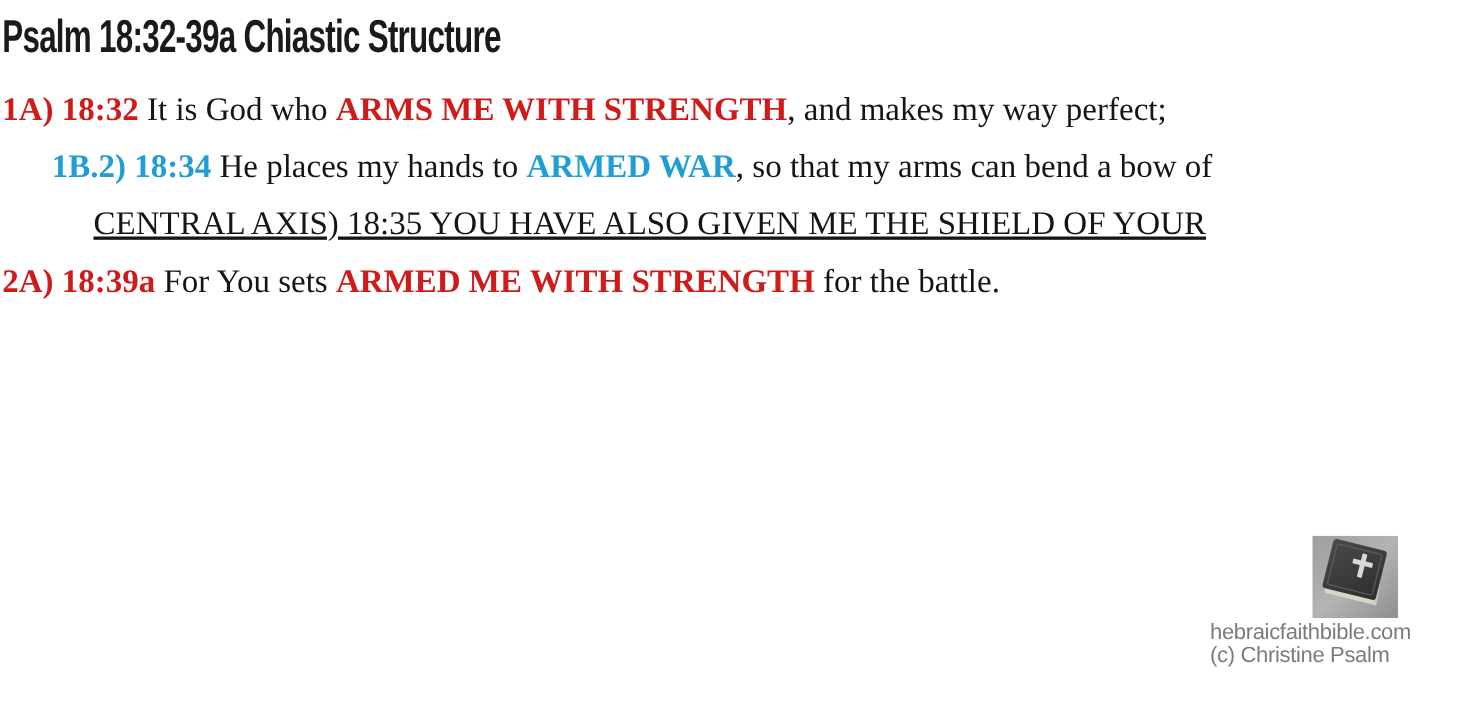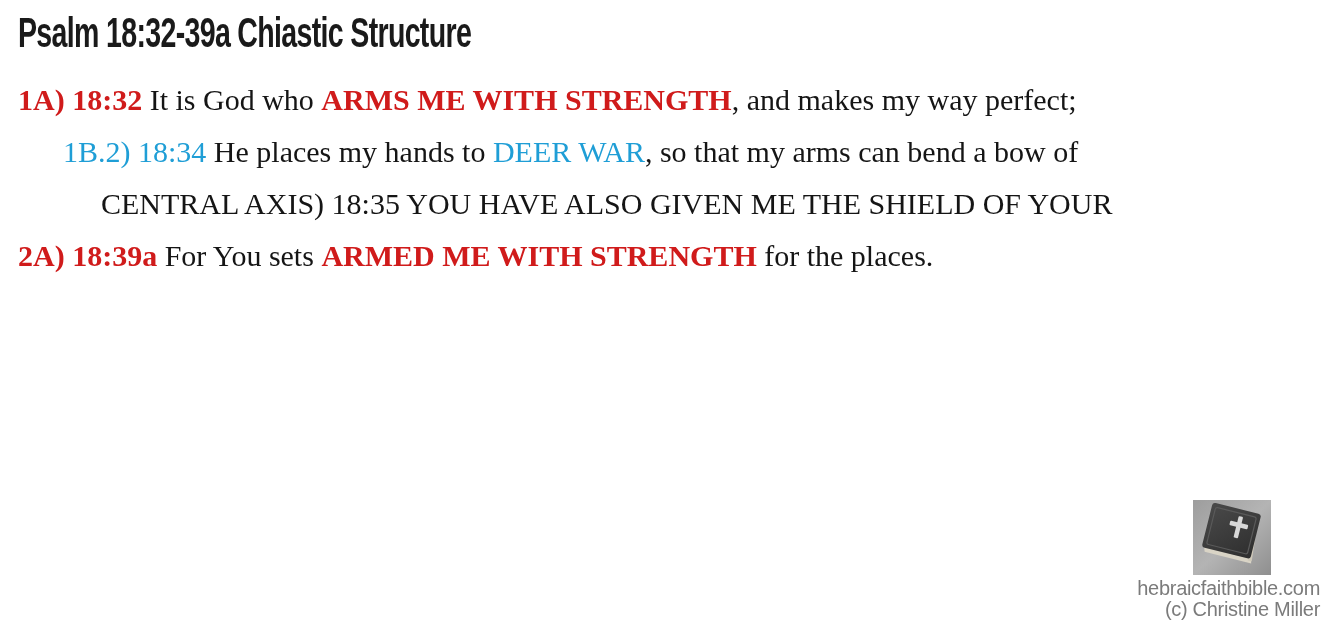--- a/index.html
+++ b/index.html
@@ -1,20 +1,20 @@
 <!DOCTYPE html>
 <html style="--ink: #151515; --red: #d01b1b; --blue: #2323dd; --cyan: #1f9ed6; --gray: #7b7b7b;"><head>
 <meta charset="utf-8">
 <style>
   html,body{margin:0;padding:0;background:#ffffff;}
   body{
     width:1341px;height:640px;overflow:hidden;position:relative;
     font-family:"Liberation Serif", serif;
   }
-  .doc{padding:10px 0 0 18px;}
+  .doc{padding:10px 0 0 2px;}
   
   h1.title{
     font-family:"Liberation Sans", sans-serif;
     font-weight:bold;
     font-size:42px;line-height:46px;
     letter-spacing:-1px;
     color:#1a1a1a;
     margin:0 0 24px 0;
     transform:scaleX(0.68);
     transform-origin:0 50%;
@@ -25,34 +25,34 @@
   p.chiasm{
     font-size:30px;line-height:40px;
     margin:0 2px 12px 0;
     color:var(--ink);
   }
   .pline{display:block;white-space:nowrap;}
   p.level0{padding-left:0;}
   p.level1{padding-left:90px;}
   p.level1 .pline:first-child{margin-left:-45px;}
   p.central{padding-left:142px;}
-  p.central .pline:first-child{margin-left:-59px;}
+  p.central .pline:first-child{margin-left:-59px;text-decoration:underline;}
   
   .s-plain{color:var(--ink);}
   .s-caps{color:var(--ink);}
   .s-red{color:var(--red);font-weight:bold;}
   .s-blue{color:var(--blue);font-weight:bold;}
-  .s-cyan{color:var(--cyan);font-weight:normal;}
+  .s-cyan{color:var(--cyan);font-weight:bold;}
   .s-bluemark{color:var(--blue);}
   
   .attribution{
     position:absolute;
-    top:500px;right:21px;
+    top:487px;right:21px;
     width:220px;
-    text-align:right;
+    text-align:left;
   }
   .logo{
     display:block;
     margin:0 49px 3px auto;
     width:78px;height:75px;
   }
   .attr-text{
     font-family:"Liberation Sans", sans-serif;
     color:var(--gray);
     font-size:20px;line-height:21px;
@@ -64,27 +64,27 @@
 
 <div class="doc">
   <h1 class="title">Psalm 18:32-39a Chiastic Structure</h1>
   <div id="chiasm-container">
       <p class="chiasm level0">
         <span class="pline"><span class="s-red">1A) 18:32 </span><span class="s-plain">It is God who </span><span class="s-red">ARMS ME WITH STRENGTH</span><span class="s-plain">, and makes my way perfect;</span></span>
       </p>
       <p class="chiasm level1">
       </p>
       <p class="chiasm level1">
-        <span class="pline"><span class="s-cyan">1B.2) 18:34 </span><span class="s-plain">He places my hands to </span><span class="s-cyan">DEER WAR</span><span class="s-plain">, so that my arms can bend a bow of</span></span>
+        <span class="pline"><span class="s-cyan">1B.2) 18:34 </span><span class="s-plain">He places my hands to </span><span class="s-cyan">ARMED WAR</span><span class="s-plain">, so that my arms can bend a bow of</span></span>
       </p>
       <p class="chiasm central">
         <span class="pline"><span class="s-caps">CENTRAL AXIS) 18:35 YOU HAVE ALSO GIVEN ME THE SHIELD OF YOUR</span></span>
       </p>
       <p class="chiasm level0">
-        <span class="pline"><span class="s-red">2A) 18:39a </span><span class="s-plain">For You sets </span><span class="s-red">ARMED ME WITH STRENGTH</span><span class="s-plain"> for the places.</span></span>
+        <span class="pline"><span class="s-red">2A) 18:39a </span><span class="s-plain">For You sets </span><span class="s-red">ARMED ME WITH STRENGTH</span><span class="s-plain"> for the battle.</span></span>
       </p>
     </div>
 </div>
 
 <div class="attribution">
   <svg class="logo" viewBox="0 0 78 75" xmlns="http://www.w3.org/2000/svg">
     <defs>
       <linearGradient id="bg" x1="0" y1="0" x2="1" y2="1">
         <stop offset="0" stop-color="#9d9d9d"></stop>
         <stop offset="0.5" stop-color="#b4b4b4"></stop>
@@ -99,14 +99,14 @@
     <g transform="rotate(14 39 37)">
       <path d="M14 52 L62 52 L64 58 L16 58 Z" fill="#d9d4c6"></path>
       <path d="M60 12 L64 56 L60 56 Z" fill="#cfc9ba"></path>
       <rect x="12" y="8" width="50" height="46" rx="3" fill="url(#cover)"></rect>
       <rect x="16" y="12" width="42" height="38" rx="2" fill="none" stroke="#5a5a5a" stroke-width="1.2"></rect>
       <rect x="40.5" y="15" width="4.5" height="22" rx="1" fill="#d8d8d8"></rect>
       <rect x="33.5" y="21.5" width="18.5" height="4.5" rx="1" fill="#d8d8d8"></rect>
     </g>
   </svg>
   <div class="attr-text">hebraicfaithbible.com</div>
-  <div class="attr-text">(c) Christine Miller</div>
+  <div class="attr-text">(c) Christine Psalm</div>
 </div>
 
 </body></html>

